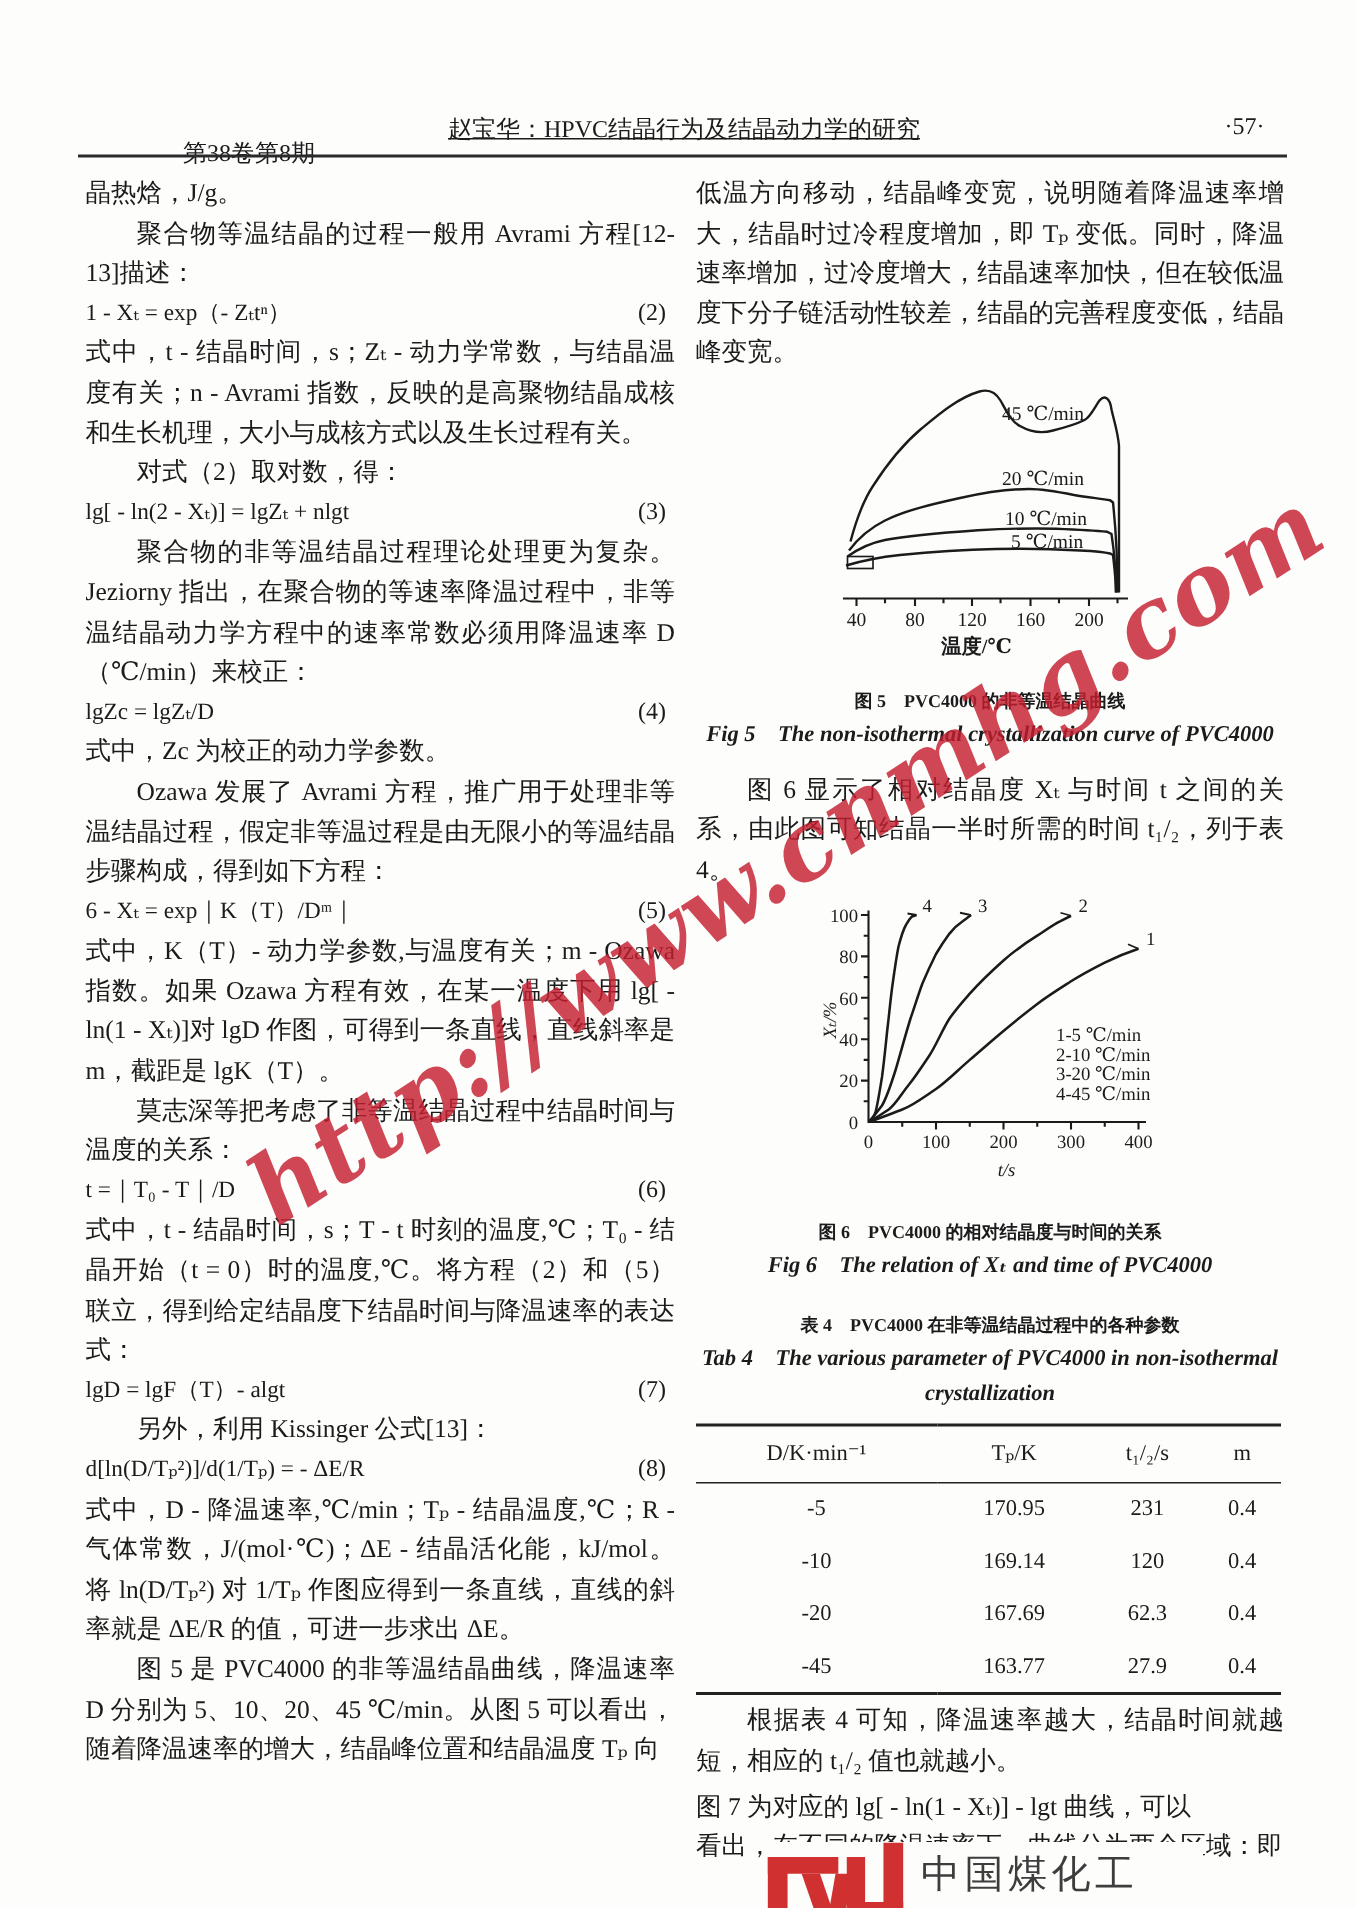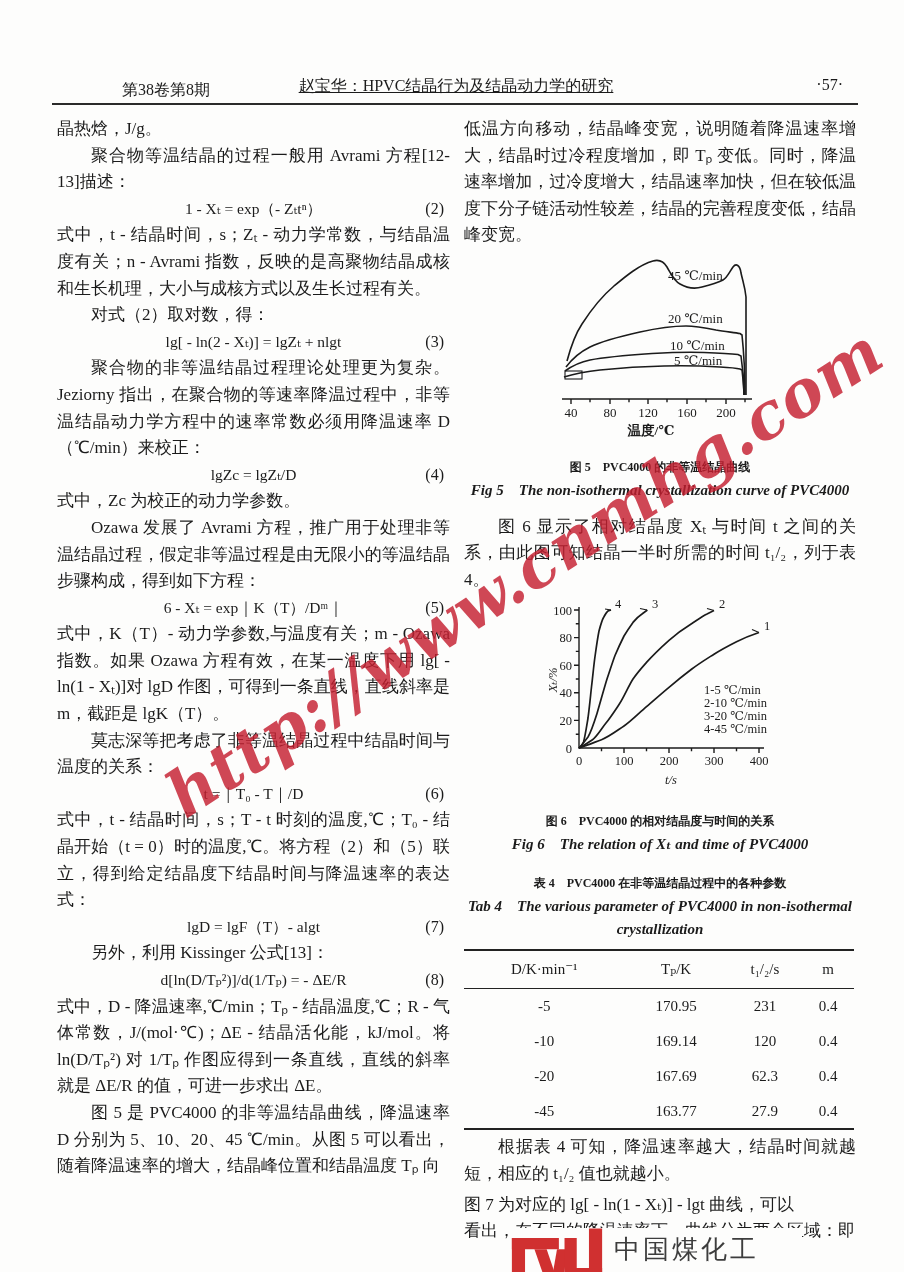--- a/index.html
+++ b/index.html
@@ -1,30 +1,30 @@
 <!DOCTYPE html>
 <html><head>
 <meta charset="utf-8">
 <style>
   html,body{margin:0;padding:0;background:#e8e8e8;}
   .page{position:relative;width:904px;height:1272px;background:#fdfdfc;margin:0 auto;
         font-family:"Liberation Serif","DejaVu Serif",serif;color:#1b1b1b;overflow:hidden;}
   
   .hdr{position:absolute;top:76px;left:57px;width:798px;height:24px;font-size:16px;}
-  .hdr-issue{position:absolute;left:65px;top:4px;}
+  .hdr-issue{position:absolute;left:65px;top:16px;}
   .hdr-title{position:absolute;left:0;right:0;text-align:center;top:0;text-decoration:underline;}
   .hdr-page{position:absolute;right:12px;top:0;}
   .rule{position:absolute;top:103px;left:52px;width:806px;border-top:2px solid #2a2a2a;}
   
   .col{position:absolute;top:116px;font-size:17px;line-height:26.6px;text-align:justify;}
   .colL{left:57px;width:393px;}
   .colR{left:464px;width:392px;}
-  .pp{margin:0;font-family:Liberation Serif, serif;}
+  .pp{margin:0;}
   .pi{text-indent:2em;}
-  .eq{position:relative;text-align:center;font-size:15.5px;line-height:26.6px;}
+  .eq{position:relative;font-size:15.5px;line-height:26.6px;}
   .eqn{position:absolute;right:6px;top:0;font-size:16px;}
   
   .cap{text-align:center;font-weight:700;line-height:23px;}
   .capzh{font-size:12px;margin-top:6px;text-align:center;}
   .capen{font-size:15px;font-style:italic;}
   
   table.t4{width:390px;border-collapse:collapse;font-size:15px;margin-top:8px;
            border-top:2.5px solid #222;border-bottom:2.5px solid #222;}
   table.t4 th{font-weight:400;border-bottom:1.4px solid #222;padding:5px 2px;}
   table.t4 td{padding:4.2px 2px;text-align:center;}

